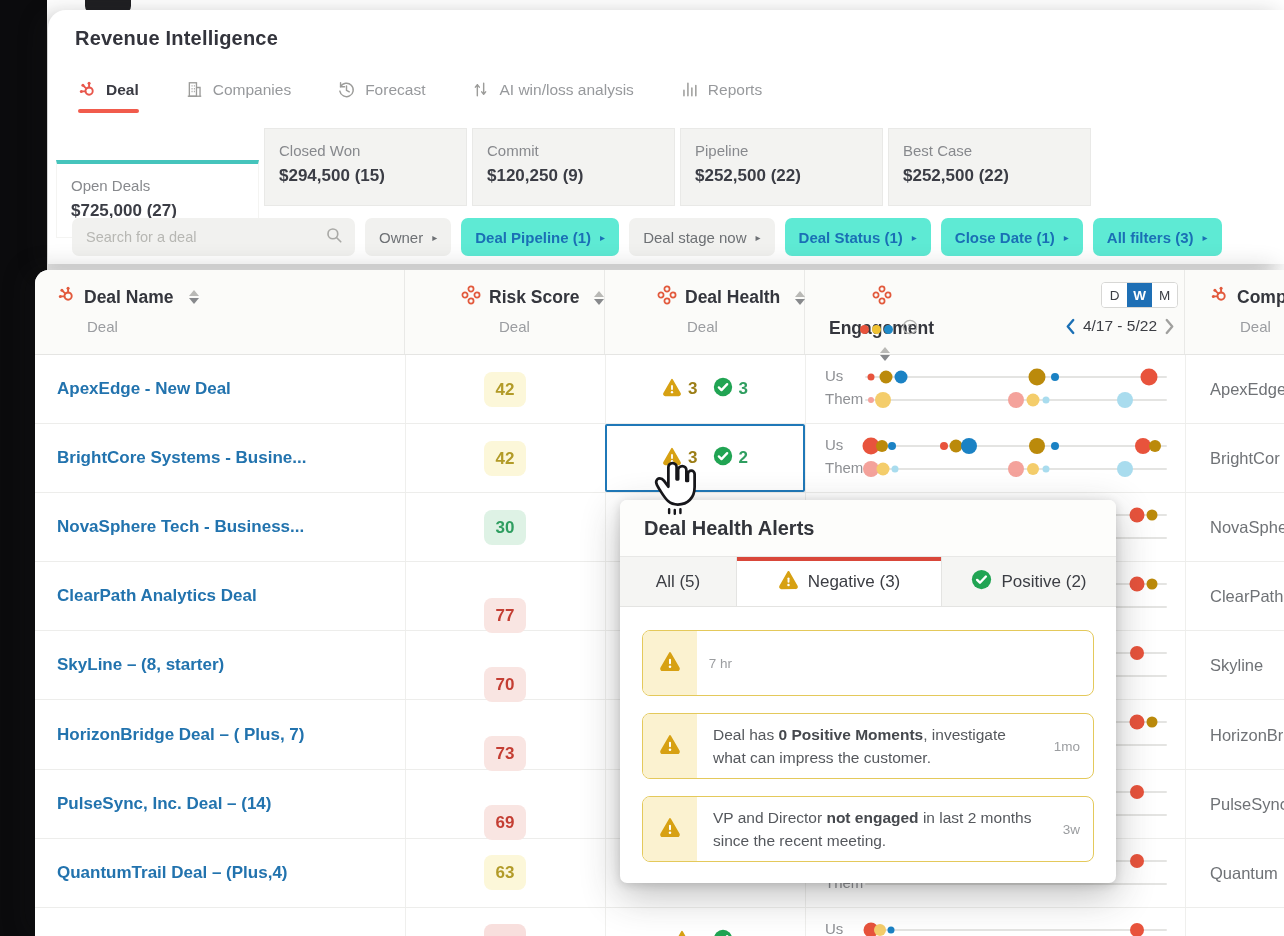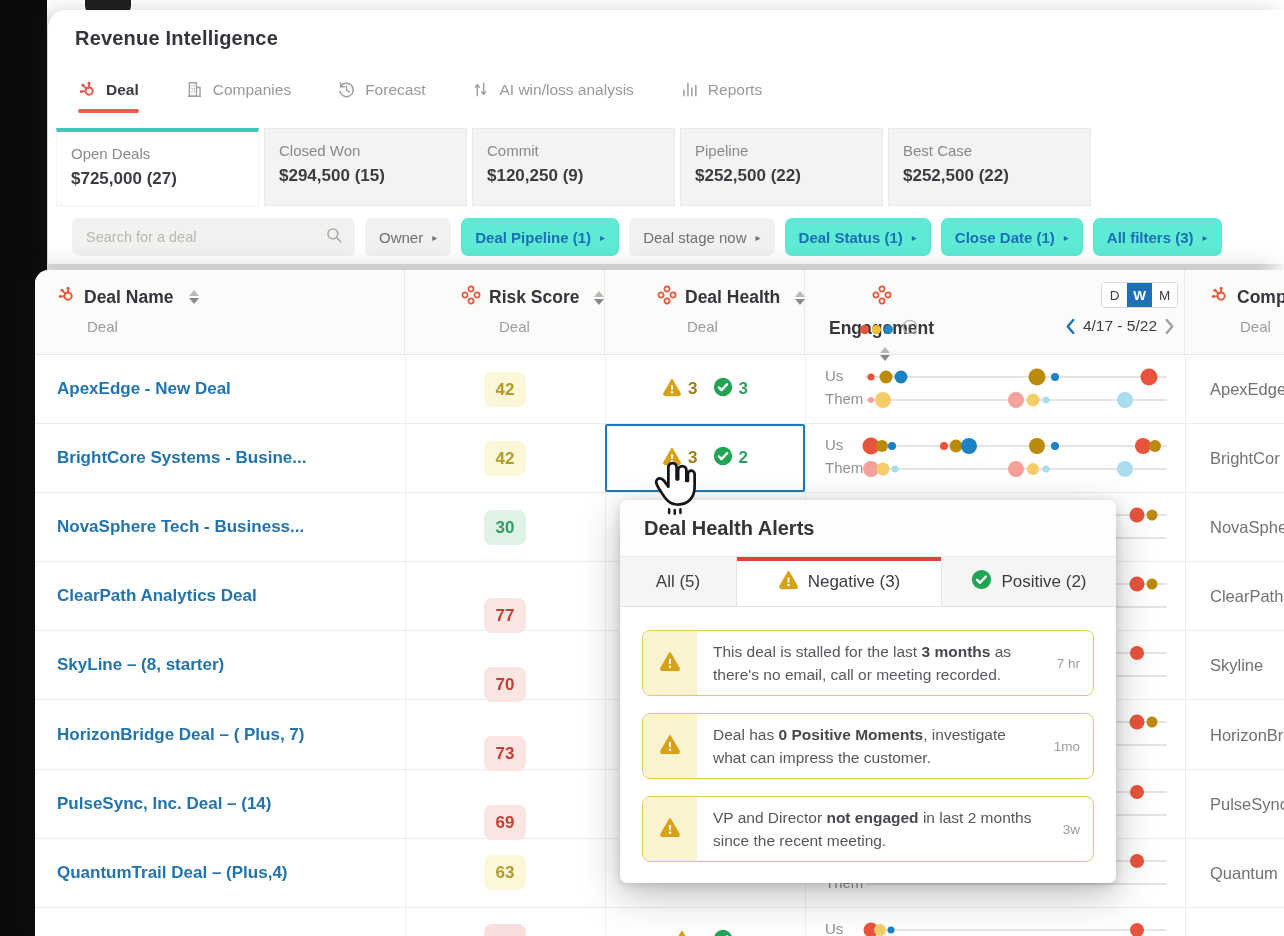--- a/index.html
+++ b/index.html
@@ -18,21 +18,21 @@
   .tabs{position:absolute;left:30px;top:70px;display:flex;gap:46px;}
   .tab{position:relative;display:flex;align-items:center;gap:9px;font-size:15.5px;color:#97999c;cursor:pointer;padding-bottom:14px;}
   .tab svg{display:block;}
   .tab.active{color:#393a42;font-weight:700;}
   .tab.active::after{content:"";position:absolute;left:0;right:0;bottom:0;height:4px;background:#f15b4c;border-radius:2px;}
 
   .cards{position:absolute;left:8px;top:118px;display:flex;gap:5px;}
   .scard{width:203px;height:78px;background:#f3f3f1;border:1px solid #e9e9e7;padding:13px 0 0 14px;cursor:pointer;}
   .scard .lbl{font-size:15px;color:#87898d;margin-bottom:7px;}
   .scard .val{font-size:17px;font-weight:700;color:#3b3d45;}
-  .scard.active{background:#fff;border-color:#f4f4f2;border-top:4px solid #45c4bc;}
+  .scard.active{background:#fff;border-color:#f4f4f2;border-top:4px solid #45c4bc;margin-top:32px;}
 
   .filterbar{position:absolute;left:24px;top:208px;display:flex;gap:10px;align-items:center;}
   .search{width:283px;height:38px;background:#f1f1ef;border:none;border-radius:7px;display:flex;align-items:center;padding:0 12px;}
   .search input{flex:1;border:none;background:transparent;outline:none;font-size:14.5px;color:#a21caf;font-family:inherit;}
   .search input::placeholder{color:#b7b7b3;}
   .chip{height:38px;border-radius:7px;display:flex;align-items:center;padding:0 14px;font-size:15px;cursor:pointer;white-space:nowrap;}
   .chip .arrow{font-size:10px;margin-left:9px;}
   .chip.plain{background:#f1f1ef;color:#6d7074;font-weight:500;}
   .chip.blue{background:#5eead4;color:#1a6fb5;font-weight:700;}
 
@@ -619,23 +619,20 @@
       </div>
     <div class="pop-body" id="alerts">
         <div class="alert">
           <span class="alert-strip">
             <span><svg width="22" height="22" viewBox="0 0 24 24">
                 <path d="M12 3.2 21.5 19.6a1.6 1.6 0 0 1-1.4 2.4H3.9a1.6 1.6 0 0 1-1.4-2.4Z" fill="#d7a113" stroke="#d7a113" stroke-width="2" stroke-linejoin="round"></path>
                 <rect x="10.9" y="9.6" width="2.2" height="6" rx="1.1" fill="#fff"></rect>
                 <circle cx="12" cy="18.2" r="1.4" fill="#fff"></circle>
               </svg></span>
           </span>
-    <span class="alert-text">
-            <span>This deal is stalled for the last <b>3 months</b> as there's no email, call or meeting recorded.</span>
-          </span>
     <span class="alert-time">7 hr</span>
         </div>
         <div class="alert">
           <span class="alert-strip">
             <span><svg width="22" height="22" viewBox="0 0 24 24">
                 <path d="M12 3.2 21.5 19.6a1.6 1.6 0 0 1-1.4 2.4H3.9a1.6 1.6 0 0 1-1.4-2.4Z" fill="#d7a113" stroke="#d7a113" stroke-width="2" stroke-linejoin="round"></path>
                 <rect x="10.9" y="9.6" width="2.2" height="6" rx="1.1" fill="#fff"></rect>
                 <circle cx="12" cy="18.2" r="1.4" fill="#fff"></circle>
               </svg></span>
           </span>

